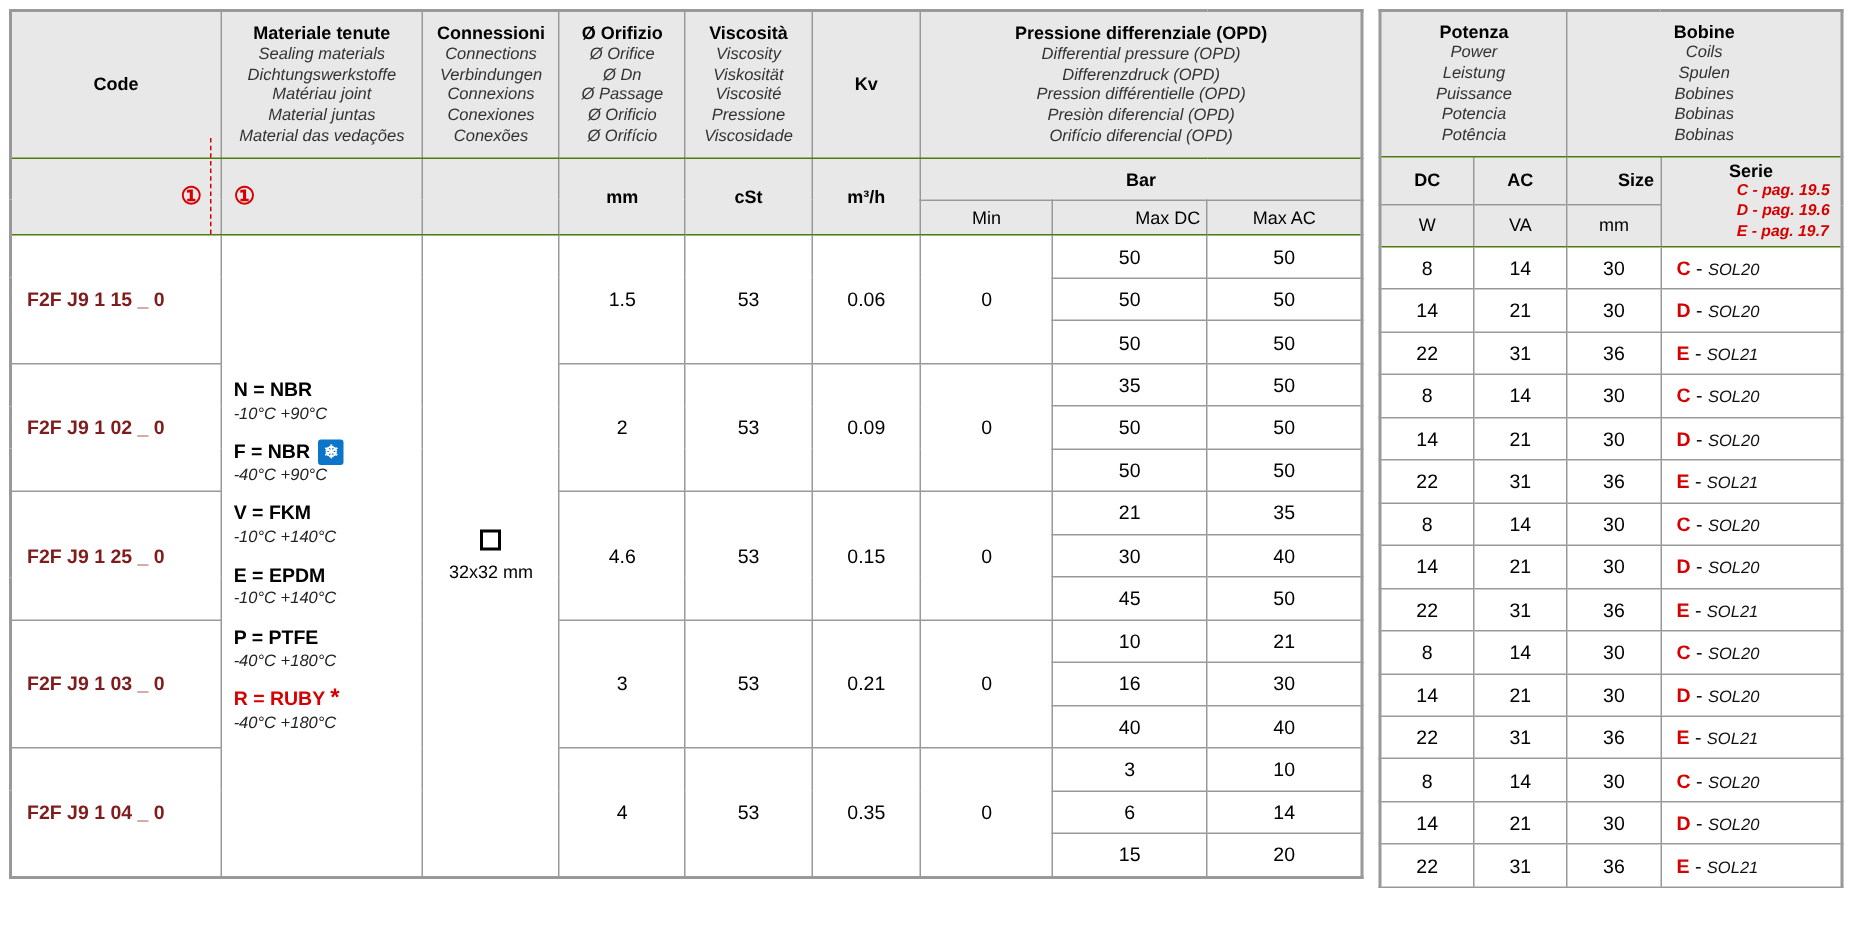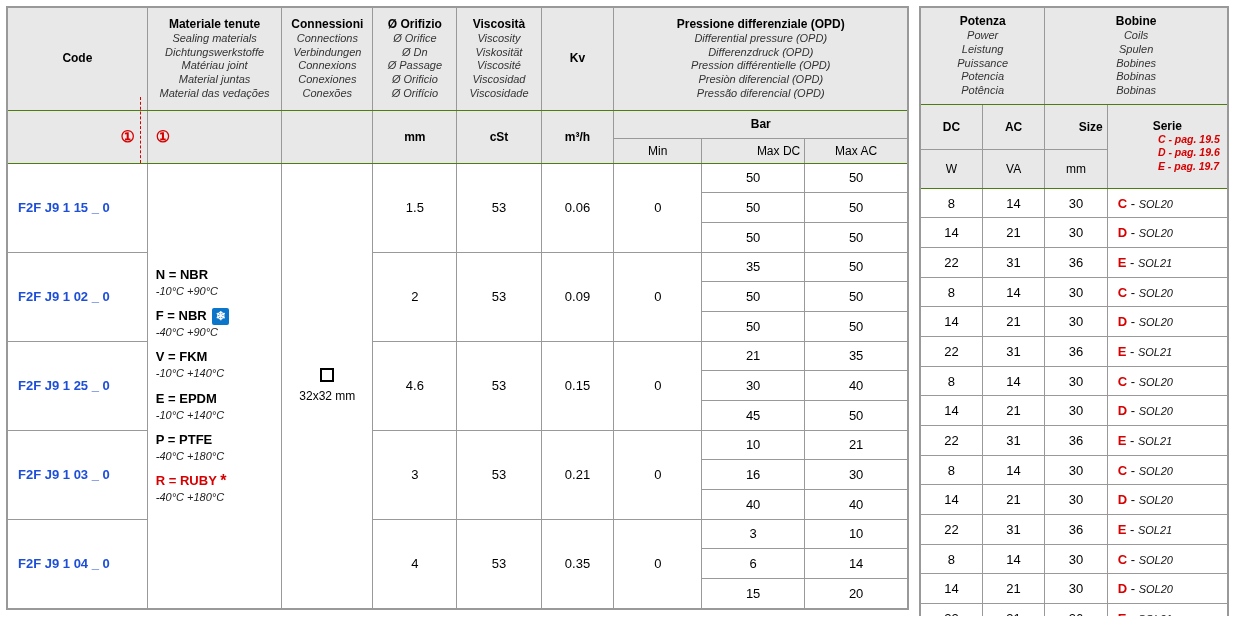--- a/index.html
+++ b/index.html
@@ -23,21 +23,21 @@
   .b-b2 { border-bottom: 1px solid #4d7c0f; }
 
   .hcell { text-align:center; line-height:1.25; padding:6px 4px; }
   .hcell .main { font-weight:bold; font-size:12px; display:block; }
   .hcell .sub { font-style:italic; font-size:11px; display:block; color:#333; }
 
   .sub2 { text-align:center; font-weight:bold; font-size:12px; padding:6px 4px; }
   .sub3 { text-align:center; font-size:12px; padding:4px 4px; }
 
   .circ1 { color:#d60000; font-weight:bold; font-size:16px; }
-  .code { color:#1d4ed8; font-weight:bold; font-size:13px; text-align:left; padding-left:10px;margin-top:43px; }
+  .code { color:#7f1d1d; font-weight:bold; font-size:13px; text-align:left; padding-left:10px;margin-top:43px; }
   .code .us { letter-spacing:0; }
 
   .matlist { padding: 0 8px; text-align:left; line-height:1.3; }
   .matitem { margin-bottom:10px; }
   .matitem:last-child { margin-bottom:0; }
   .mlet { font-weight:bold; font-size:13px; }
   .mtemp { font-style:italic; font-size:11px; color:#222; display:block; }
   .ruby .mlet { color:#d60000; }
   .ast { color:#d60000; font-size:16px; font-weight:bold; vertical-align:top; line-height:1; }
 
@@ -89,33 +89,33 @@
       <span class="sub">Ø Dn</span>
       <span class="sub">Ø Passage</span>
       <span class="sub">Ø Orificio</span>
       <span class="sub">Ø Orifício</span>
     </td>
     <td class="hcell b-r b-b2" style="width:75px;">
       <span class="main">Viscosità</span>
       <span class="sub">Viscosity</span>
       <span class="sub">Viskosität</span>
       <span class="sub">Viscosité</span>
-      <span class="sub">Viscosidad</span>
+      <span class="sub">Pressione</span>
       <span class="sub">Viscosidade</span>
     </td>
     <td class="hcell b-r b-b2" style="width:65px;">
             <span class="main">Kv</span>
           </td>
     <td class="hcell b-b2" colspan="3">
       <span class="main">Pressione differenziale (OPD)</span>
       <span class="sub">Differential pressure (OPD)</span>
       <span class="sub">Differenzdruck (OPD)</span>
       <span class="sub">Pression différentielle (OPD)</span>
       <span class="sub">Presiòn diferencial (OPD)</span>
-      <span class="sub">Pressão diferencial (OPD)</span>
+      <span class="sub">Orifício diferencial (OPD)</span>
     </td>
   </tr>
 
   <tr class="hdr">
     <td class="sub2 b-r b-b2" rowspan="2" style="text-align:right; padding-right:12px; position:relative;">
       <span class="circ1">①</span>
       <span style="position:absolute; right:6px; top:-14px; bottom:0; border-right:1px dashed #d60000;"></span>
     </td>
     <td class="sub2 b-r b-b2" rowspan="2" style="text-align:left; padding-left:8px;"><span class="circ1">①</span></td>
     <td class="sub2 b-r b-b2" rowspan="2"></td>
@@ -251,21 +251,21 @@
       <span class="sub">Spulen</span>
       <span class="sub">Bobines</span>
       <span class="sub">Bobinas</span>
       <span class="sub">Bobinas</span>
     </td>
   </tr>
   <tr class="hdr">
     <td class="sub2 b-r b-b" style="width:62px;">DC</td>
     <td class="sub2 b-r b-b" style="width:62px;">AC</td>
     <td class="sub2 b-r b-b" style="width:62px;text-align:right;">Size</td>
-    <td class="sub2 b-b b-b2" rowspan="2" style="width:120px; padding:14px 4px;">
+    <td class="sub2 b-b b-b2" rowspan="2" style="width:120px; padding:2px 4px;">
       <span>Serie</span><br>
       <span class="serie-note">
         <span>C - pag. 19.5</span><br>
         <span>D - pag. 19.6</span><br>
         <span>E - pag. 19.7</span>
       </span>
     </td>
   </tr>
   <tr class="hdr">
     <td class="sub3 b-r b-b2">W</td>

